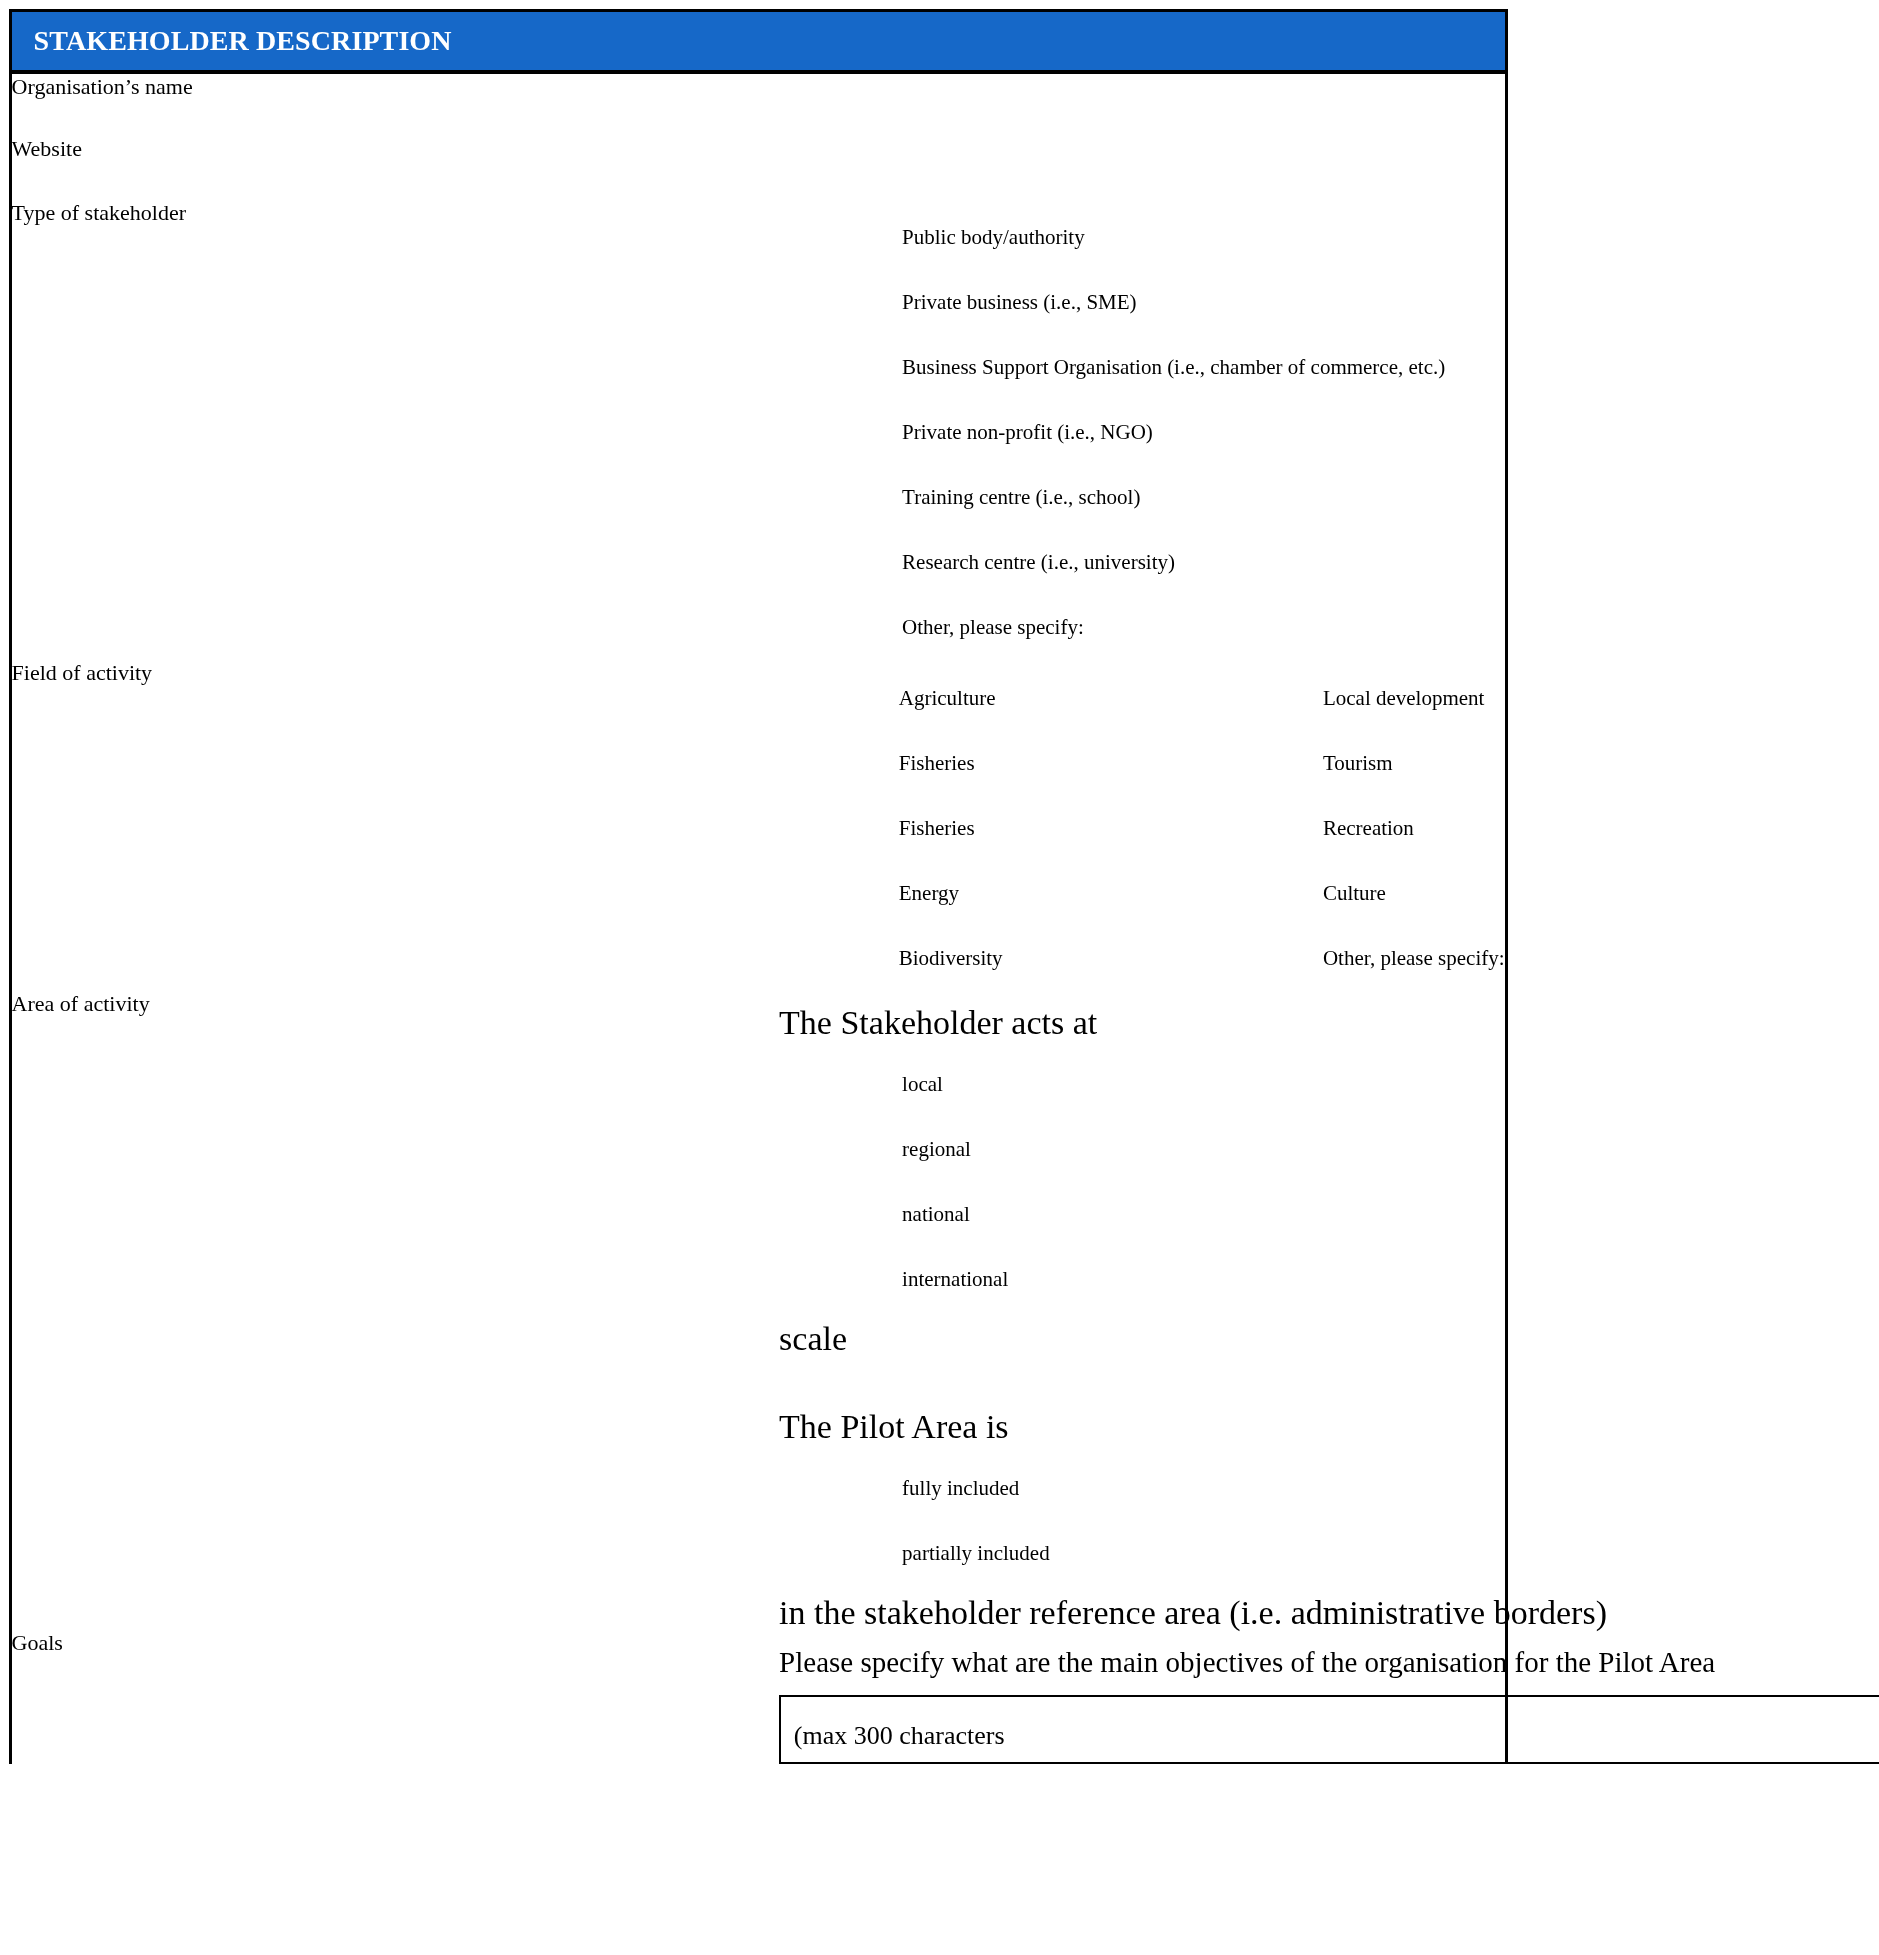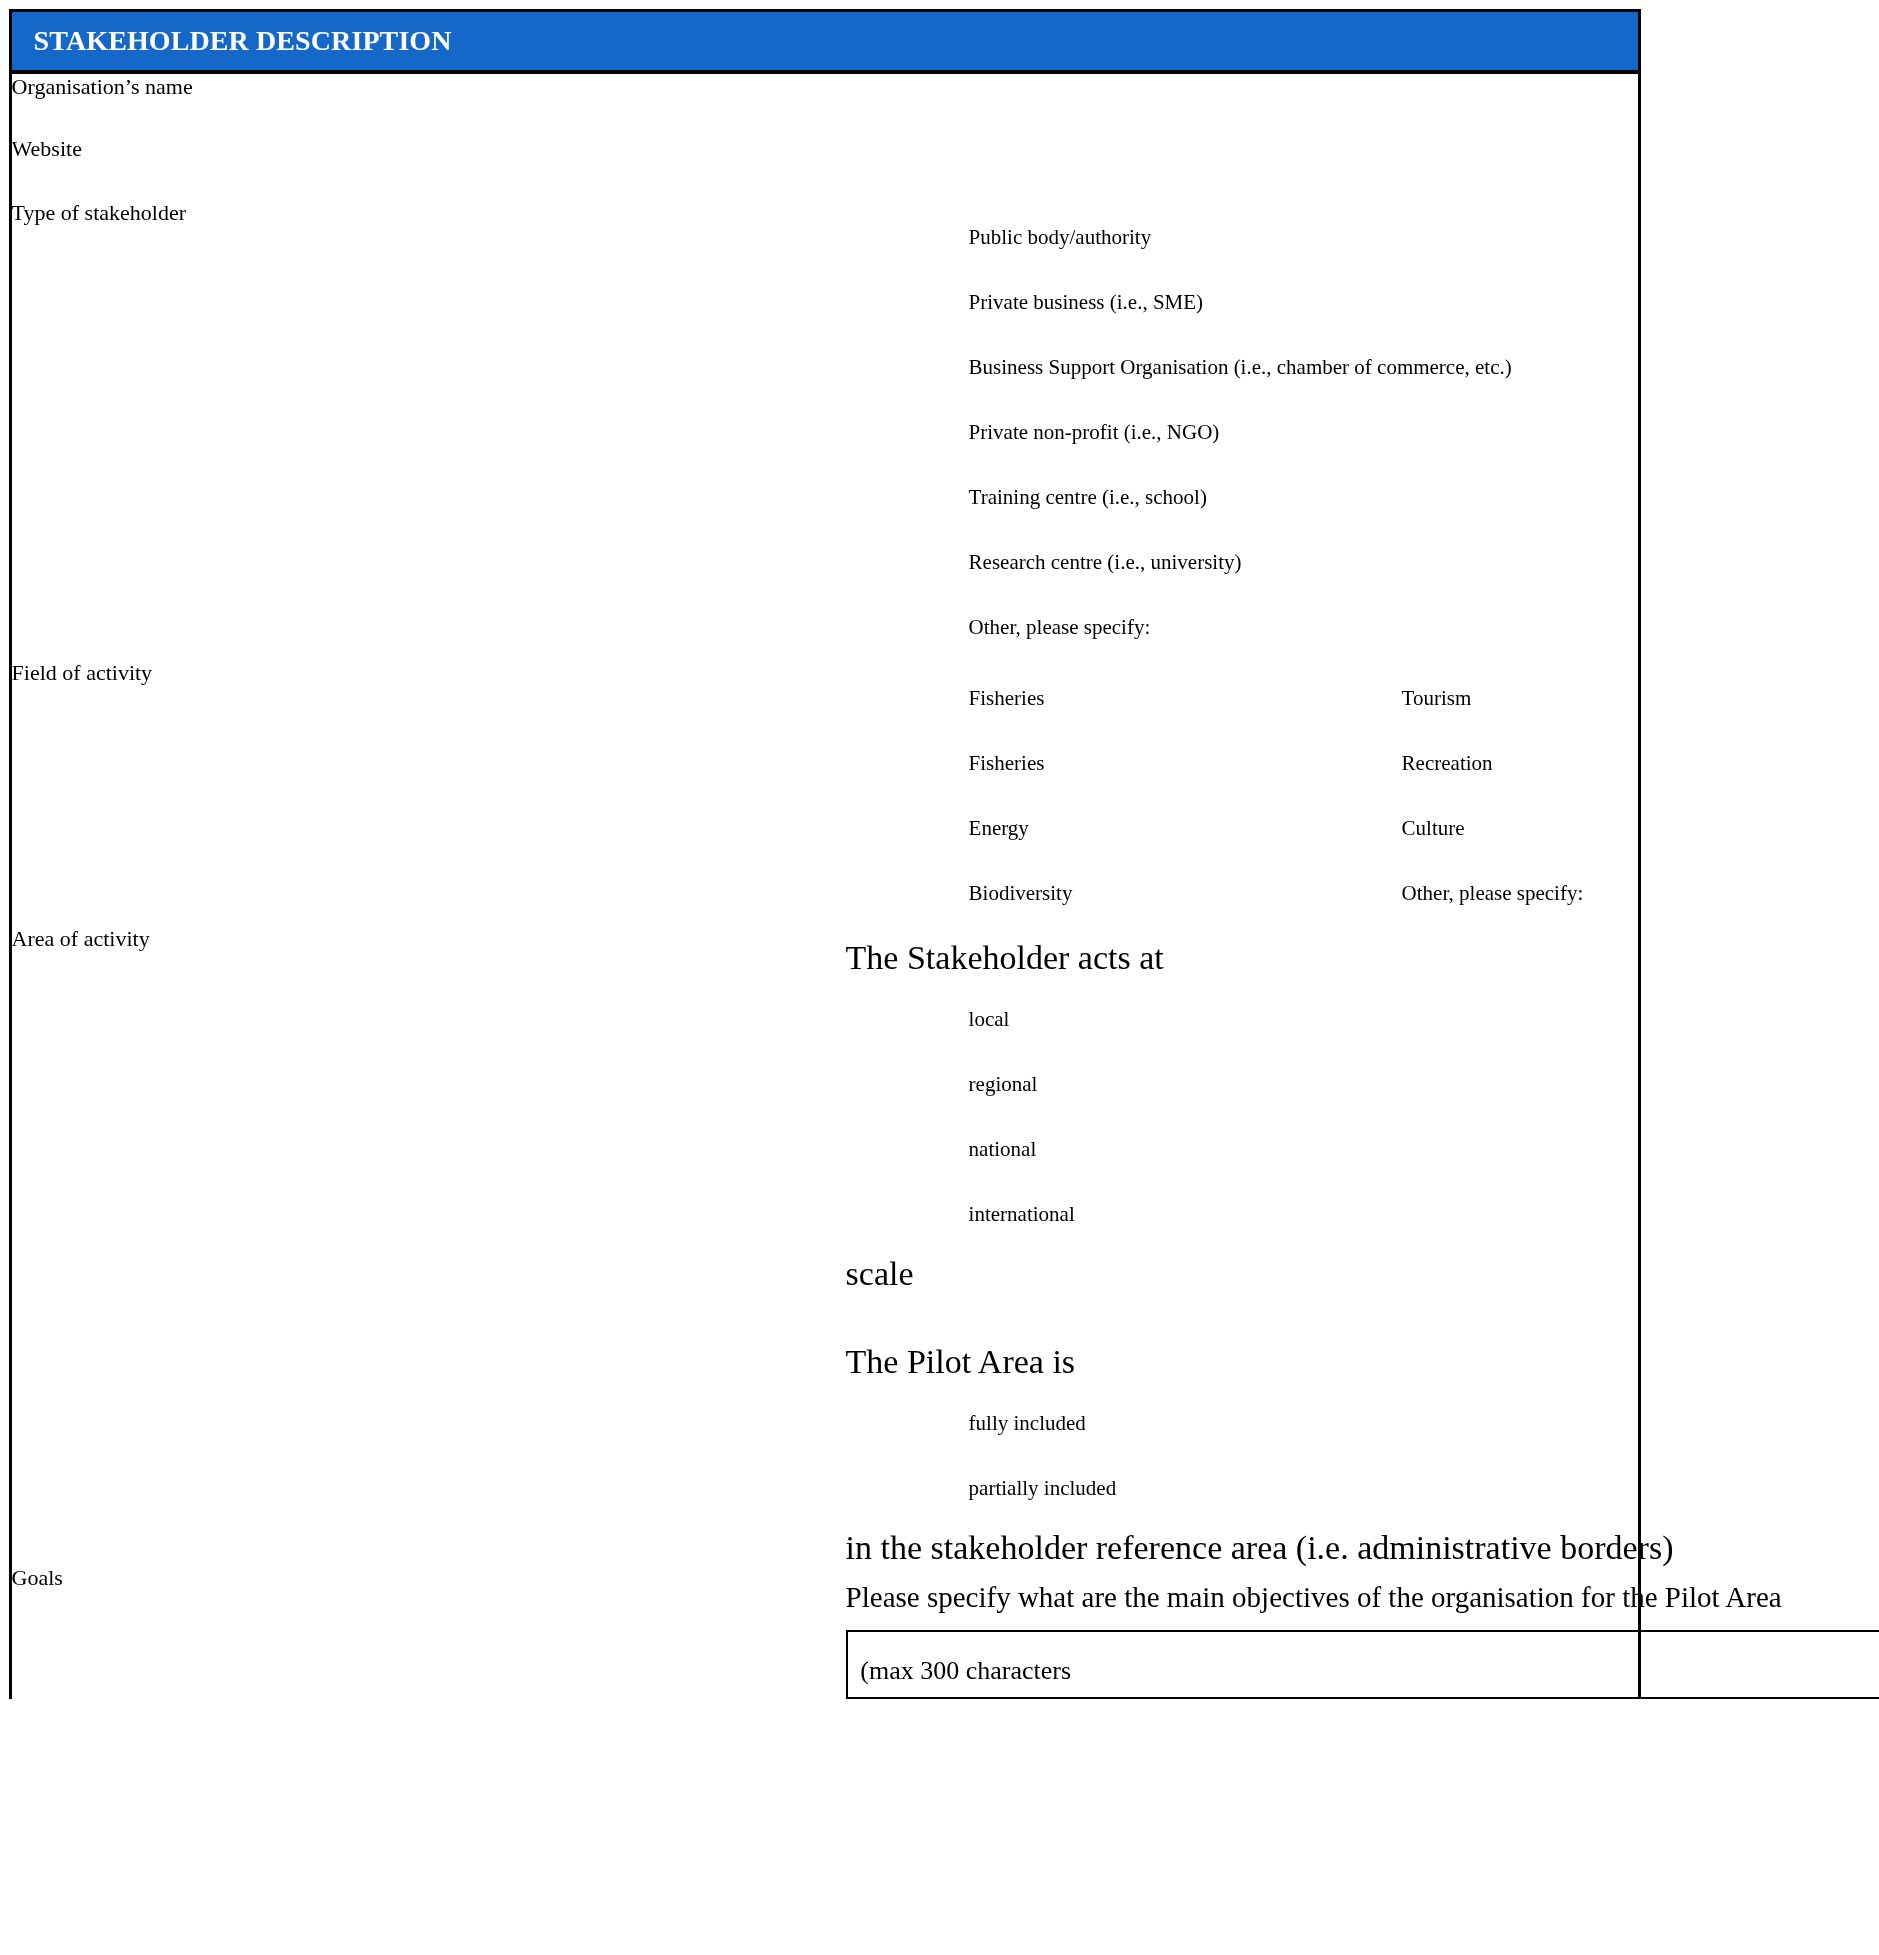--- a/index.html
+++ b/index.html
@@ -19,21 +19,21 @@
     height: 1955px;
     background: #ffffff;
     overflow: hidden;
     box-sizing: border-box;
   }
 
   .form-table {
     position: absolute;
     left: 8.6px;
     top: 8.6px;
-    width: 1632px;
+    width: 1499px;
     border-collapse: collapse;
     table-layout: fixed;
     border-left: 3.2px solid #000;
     border-right: 3.2px solid #000;
     border-top: 3.2px solid #000;
   }
 
   .form-table td {
     vertical-align: top;
     padding: 0;
@@ -201,20 +201,26 @@
         </div>
       </td>
     </tr>
 
     <tr>
       <td class="lbl-cell">Field of activity</td>
       <td class="val-cell">
         <div class="foa-wrap">
           <table class="cb-block cb-stack">
             <tbody>
+                  <tr>
+              <td class="cb-cell"></td>
+              <td class="cb-text foa-text1">Agriculture</td>
+              <td class="cb-cell"></td>
+              <td class="cb-text">Local development</td>
+            </tr>
             <tr>
               <td class="cb-cell"></td>
               <td class="cb-text foa-text1">Fisheries</td>
               <td class="cb-cell"></td>
               <td class="cb-text">Tourism</td>
             </tr>
             <tr>
               <td class="cb-cell"></td>
               <td class="cb-text foa-text1">Fisheries</td>
               <td class="cb-cell"></td>

